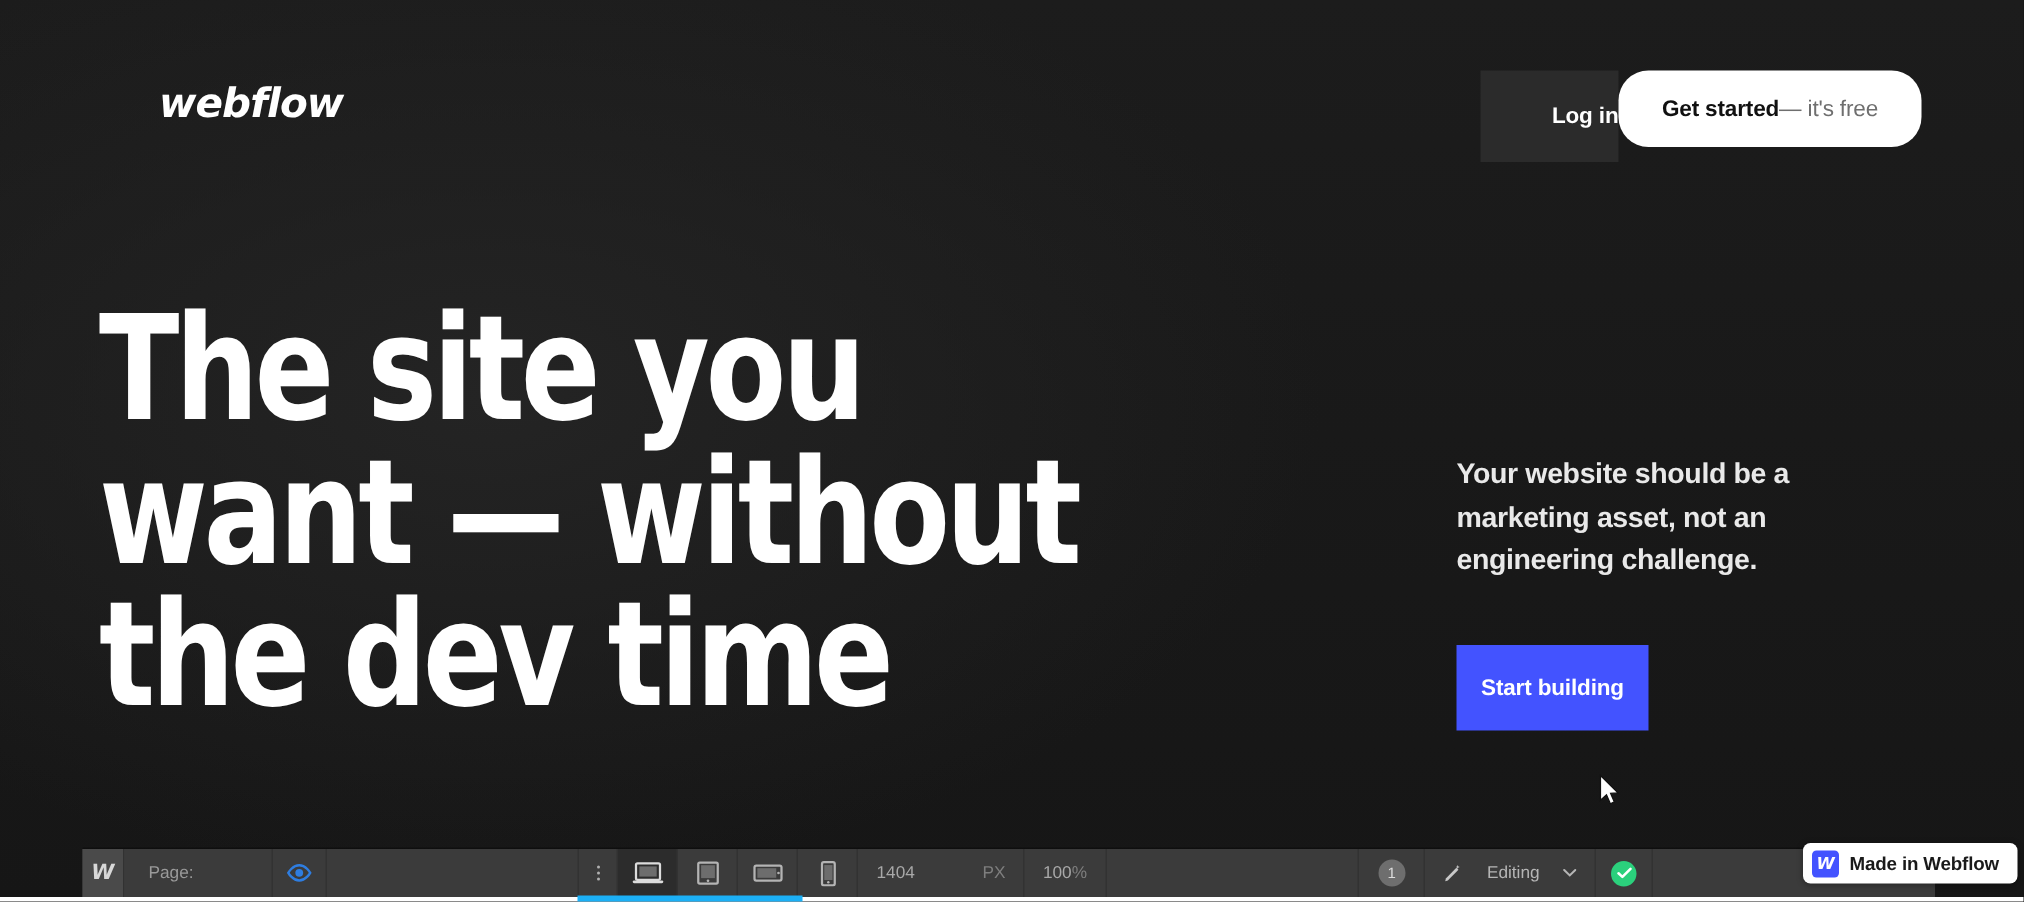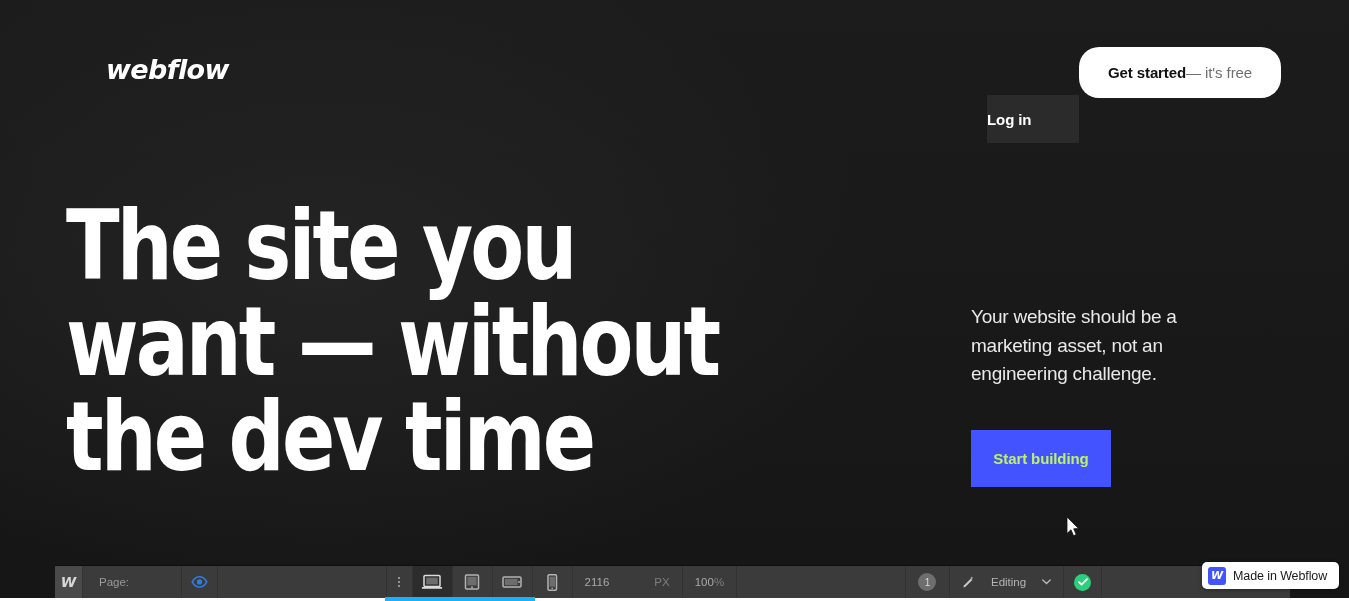--- a/index.html
+++ b/index.html
@@ -31,27 +31,26 @@
     font-size:27px; letter-spacing:-0.6px;
     color:#ffffff; line-height:1;
     user-select:none;
     margin-left:40px;
   }
   #nav-actions {
     position:absolute; right:68px; top:47px;
     display:flex; align-items:stretch; gap:0;
   }
   #login-button {
-    width:92px; height:48px;
+    width:92px; height:61px;
     background:#2b2b2b;
-    display:flex; align-items:center; justify-content:flex-start;
+    display:flex; align-items:center; justify-content:flex-end;
     color:#ffffff; font-size:15px; font-weight:700;
     letter-spacing:-0.1px;
     cursor:pointer;
-    margin-top:48px;
   }
   #get-started-button {
     min-width:202px; height:51px;
     background:#ffffff;
     display:flex; align-items:center; justify-content:center;
     gap:0; padding:0 18px;
     cursor:pointer; white-space:nowrap;border-radius:20px;
   }
   #get-started-strong {
     color:#111111; font-size:15px; font-weight:700; letter-spacing:-0.1px;
@@ -77,28 +76,28 @@
   }
 
   #hero-side {
     position:absolute; left:971px; top:303px; width:252px;
   }
   #hero-subcopy {
     font-size:19px;
     line-height:1.5;
     color:#e9e9e9;
     letter-spacing:-0.25px;
-    font-weight:400;
+    font-weight:700;
   }
   #start-building-button {
     margin-top:41px;
-    width:140px; height:57px;
+    width:128px; height:57px;
     background:#4353ff;
     display:flex; align-items:center; justify-content:center;
-    color:#bef264; font-size:15px; font-weight:700; letter-spacing:-0.1px;
+    color:#ffffff; font-size:15px; font-weight:700; letter-spacing:-0.1px;
     cursor:pointer;
   }
 
   
   #mouse-cursor {
     position:absolute; left:1066px; top:516px;
     width:14px; height:22px;
     pointer-events:none;
   }
 
@@ -174,21 +173,21 @@
     box-shadow:0 1px 4px rgba(0,0,0,0.35);
     cursor:pointer;
   }
   #badge-logo-square {
     width:18px; height:18px; border-radius:3px;
     background:#4353ff; color:#ffffff;
     font-family:"DejaVu Sans", sans-serif;
     font-style:italic; font-weight:700; font-size:11px;
     display:flex; align-items:center; justify-content:center;
   }
-  #badge-label { color:#1a1a1a; font-size:12.5px; font-weight:400; letter-spacing:-0.1px; }
+  #badge-label { color:#1a1a1a; font-size:12.5px; font-weight:700; letter-spacing:-0.1px; }
 
   
   #bottom-strip {
     position:absolute; left:0; top:598px; width:1349px; height:3px;
     background:#ffffff; z-index:30;
   }
   #selection-bar {
     position:absolute; left:385px; top:597px; width:150px; height:4px;
     background:#1cb0f6; z-index:31;
   }
@@ -281,21 +280,21 @@
   </div>
   <div class="tb-cell device-btn">
     <svg width="14" height="17" viewBox="0 0 14 17">
       <rect x="3" y="0.8" width="8.5" height="15.4" rx="1.2" fill="none" stroke="#b4b4b4" stroke-width="1.5"></rect>
       <rect x="4.5" y="2.7" width="5.5" height="10" fill="#6d6d6d"></rect>
       <circle cx="7.2" cy="14.2" r="0.8" fill="#b4b4b4"></circle>
     </svg>
   </div>
 
   <div class="tb-cell" id="tb-size">
-    <span>2116</span>
+    <span>1404</span>
     <span class="unit">PX</span>
   </div>
 
   <div class="tb-cell" id="tb-zoom">
     <span>100</span>
     <span class="unit">%</span>
   </div>
 
   <div id="tb-right-spacer"></div>
 

